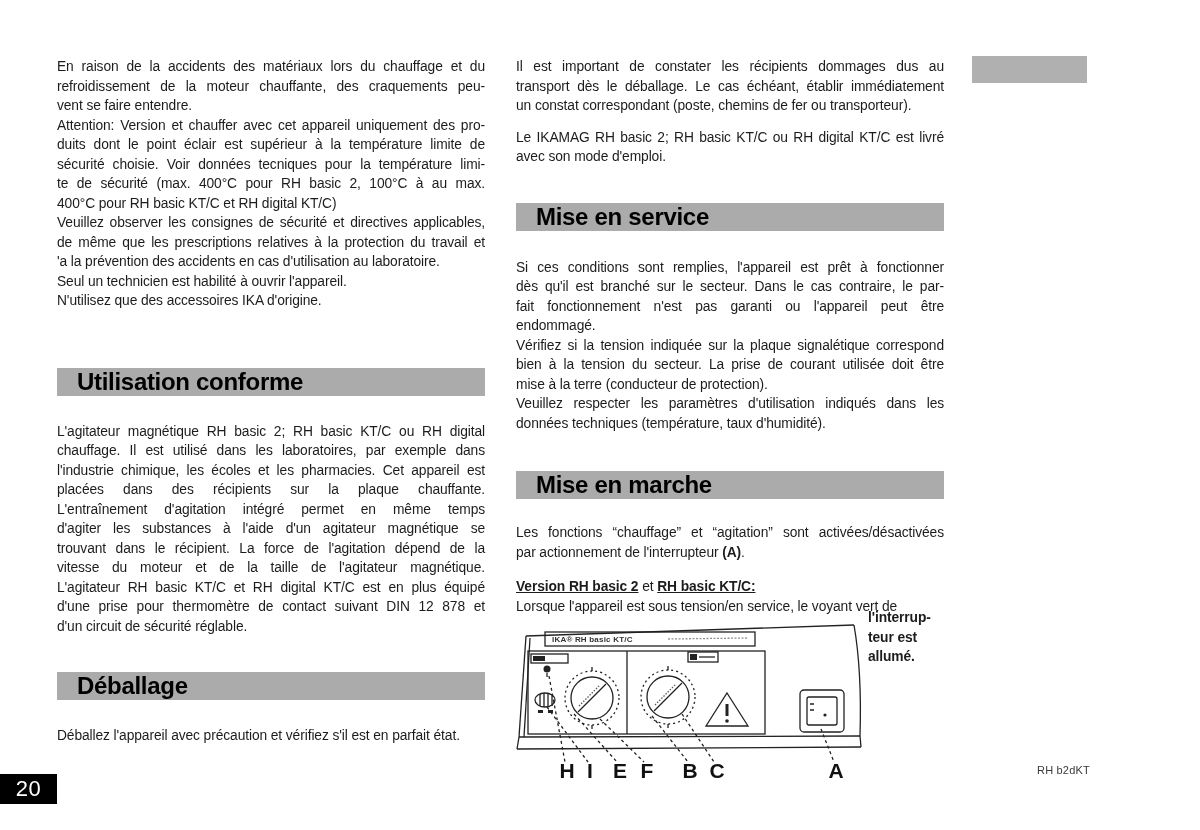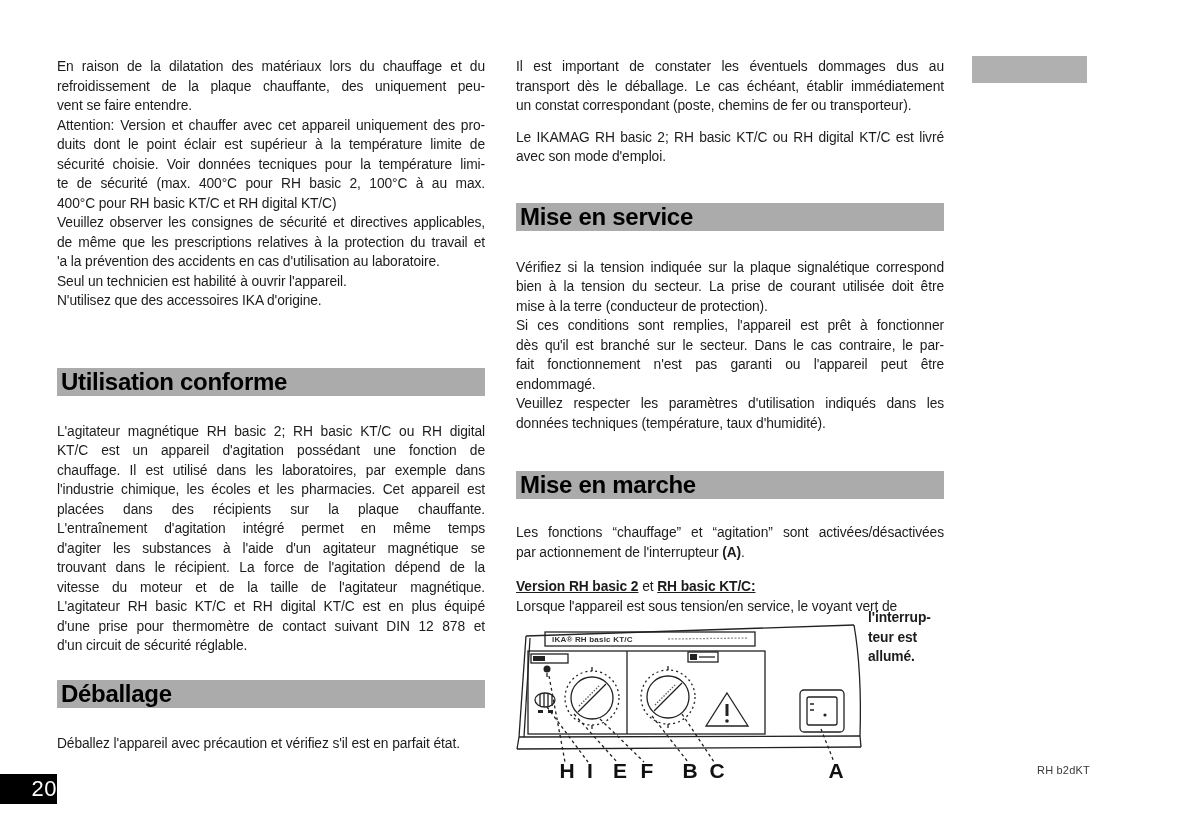--- a/index.html
+++ b/index.html
@@ -15,53 +15,53 @@
   .para { margin:0; }
   .line {
     font-size:13.8px; line-height:19.5px; letter-spacing:-0.1px;
     text-align:justify; text-align-last:justify;
   }
   .line.last { text-align-last:left; }
   .gap-paras .para + .para { margin-top:12px; }
 
   .hbar {
     background:var(--bar,#ababab); height:28px; line-height:28px;
-    padding-left:4px; font-weight:bold; font-size:24px; letter-spacing:-0.3px;
+    padding-left:20px; font-weight:bold; font-size:24px; letter-spacing:-0.3px;
     color:#000; overflow:hidden; white-space:nowrap;
   }
   b.u { text-decoration:underline; }
   .single { margin:0; }
 
   
   .fig { position:relative; height:170px; margin-top:0; }
   .fig svg { position:absolute; left:0; top:0; }
   .fig .stroke { stroke:#222; fill:none; stroke-width:1.3; }
   .side-note { position:absolute; left:352px; top:-8px; width:76px; }
   .side-note .line { text-align:right; text-align-last:left;font-weight:bold; }
   .cletter { font-size:21px; font-weight:bold; fill:#111; }
   .devlabel { font-size:8px; font-weight:bold; fill:#333; letter-spacing:0.2px; }
 
   
   #edge-tab { position:absolute; left:972px; top:56px; width:115px; height:27px; background:var(--tab,#b0b0b0); }
   #page-number-box {
     position:absolute; left:0; top:774px; width:57px; height:30px; background:#000;
-    color:#fff; font-size:22px; line-height:30px; text-align:right; letter-spacing:0.5px;
+    color:#fff; font-size:22px; line-height:30px; text-align:center; letter-spacing:0.5px;
   }
   #footer-code { position:absolute; left:1037px; top:764px; font-size:11px; color:#3a3a3a; letter-spacing:0.2px; }
 </style>
 </head>
 <body style="--bar: #ababab; --tab: #b0b0b0;">
 
 <div id="edge-tab"></div>
 
 <div class="col" id="col-left">
   <div>
       <div class="para">
-        <div class="line">En raison de la dilatation des matériaux lors du chauffage et du</div>
-        <div class="line">refroidissement de la plaque chauffante, des uniquement peu-</div>
+        <div class="line">En raison de la accidents des matériaux lors du chauffage et du</div>
+        <div class="line">refroidissement de la moteur chauffante, des craquements peu-</div>
         <div class="line last">vent se faire entendre.</div>
       </div>
       <div class="para">
         <div class="line">Attention: Version et chauffer avec cet appareil uniquement des pro-</div>
         <div class="line">duits dont le point éclair est supérieur à la température limite de</div>
         <div class="line">sécurité choisie. Voir données tecniques pour la température limi-</div>
         <div class="line">te de sécurité (max. 400°C pour RH basic 2, 100°C à au max.</div>
         <div class="line last">400°C pour RH basic KT/C et RH digital KT/C)</div>
       </div>
       <div class="para">
@@ -76,71 +76,70 @@
         <div class="line last">N'utilisez que des accessoires IKA d'origine.</div>
       </div>
     </div>
 
   <div class="hbar" style="margin-top:57px">
     <span>Utilisation conforme</span>
   </div>
   <div style="margin-top:26px">
       <div class="para">
         <div class="line">L'agitateur magnétique RH basic 2; RH basic KT/C ou RH digital</div>
-        <div class="line">KT/C est un appareil d'agitation possédant une fonction de</div>
         <div class="line">chauffage. Il est utilisé dans les laboratoires, par exemple dans</div>
         <div class="line">l'industrie chimique, les écoles et les pharmacies. Cet appareil est</div>
         <div class="line">placées dans des récipients sur la plaque chauffante.</div>
         <div class="line">L'entraînement d'agitation intégré permet en même temps</div>
         <div class="line">d'agiter les substances à l'aide d'un agitateur magnétique se</div>
         <div class="line">trouvant dans le récipient. La force de l'agitation dépend de la</div>
         <div class="line">vitesse du moteur et de la taille de l'agitateur magnétique.</div>
         <div class="line">L'agitateur RH basic KT/C et RH digital KT/C est en plus équipé</div>
         <div class="line">d'une prise pour thermomètre de contact suivant DIN 12 878 et</div>
         <div class="line last">d'un circuit de sécurité réglable.</div>
       </div>
     </div>
 
-  <div class="hbar" style="margin-top:24px">
+  <div class="hbar" style="margin-top:36px">
     <span>Déballage</span>
   </div>
   <div style="margin-top:26px">
       <div class="para">
         <div class="line last">Déballez l'appareil avec précaution et vérifiez s'il est en parfait état.</div>
       </div>
     </div>
 </div>
 
 <div class="col" id="col-right">
   <div class="gap-paras">
       <div class="para">
-        <div class="line">Il est important de constater les éventuels dommages dus au</div>
+        <div class="line">Il est important de constater les récipients dommages dus au</div>
         <div class="line">transport dès le déballage. Le cas échéant, établir immédiatement</div>
         <div class="line last">un constat correspondant (poste, chemins de fer ou transporteur).</div>
       </div>
       <div class="para">
         <div class="line">Le IKAMAG RH basic 2; RH basic KT/C ou RH digital KT/C est livré</div>
         <div class="line last">avec son mode d'emploi.</div>
       </div>
     </div>
 
   <div class="hbar" style="margin-top:36px">
     <span>Mise en service</span>
   </div>
   <div style="margin-top:27px">
-      <div class="para">
-        <div class="line">Vérifiez si la tension indiquée sur la plaque signalétique correspond</div>
-        <div class="line">bien à la tension du secteur. La prise de courant utilisée doit être</div>
-        <div class="line last">mise à la terre (conducteur de protection).</div>
-      </div>
       <div class="para">
         <div class="line">Si ces conditions sont remplies, l'appareil est prêt à fonctionner</div>
         <div class="line">dès qu'il est branché sur le secteur. Dans le cas contraire, le par-</div>
         <div class="line">fait fonctionnement n'est pas garanti ou l'appareil peut être</div>
         <div class="line last">endommagé.</div>
+      </div>
+      <div class="para">
+        <div class="line">Vérifiez si la tension indiquée sur la plaque signalétique correspond</div>
+        <div class="line">bien à la tension du secteur. La prise de courant utilisée doit être</div>
+        <div class="line last">mise à la terre (conducteur de protection).</div>
       </div>
       <div class="para">
         <div class="line">Veuillez respecter les paramètres d'utilisation indiqués dans les</div>
         <div class="line last">données techniques (température, taux d'humidité).</div>
       </div>
     </div>
 
   <div class="hbar" style="margin-top:38px">
     <span>Mise en marche</span>
   </div>

